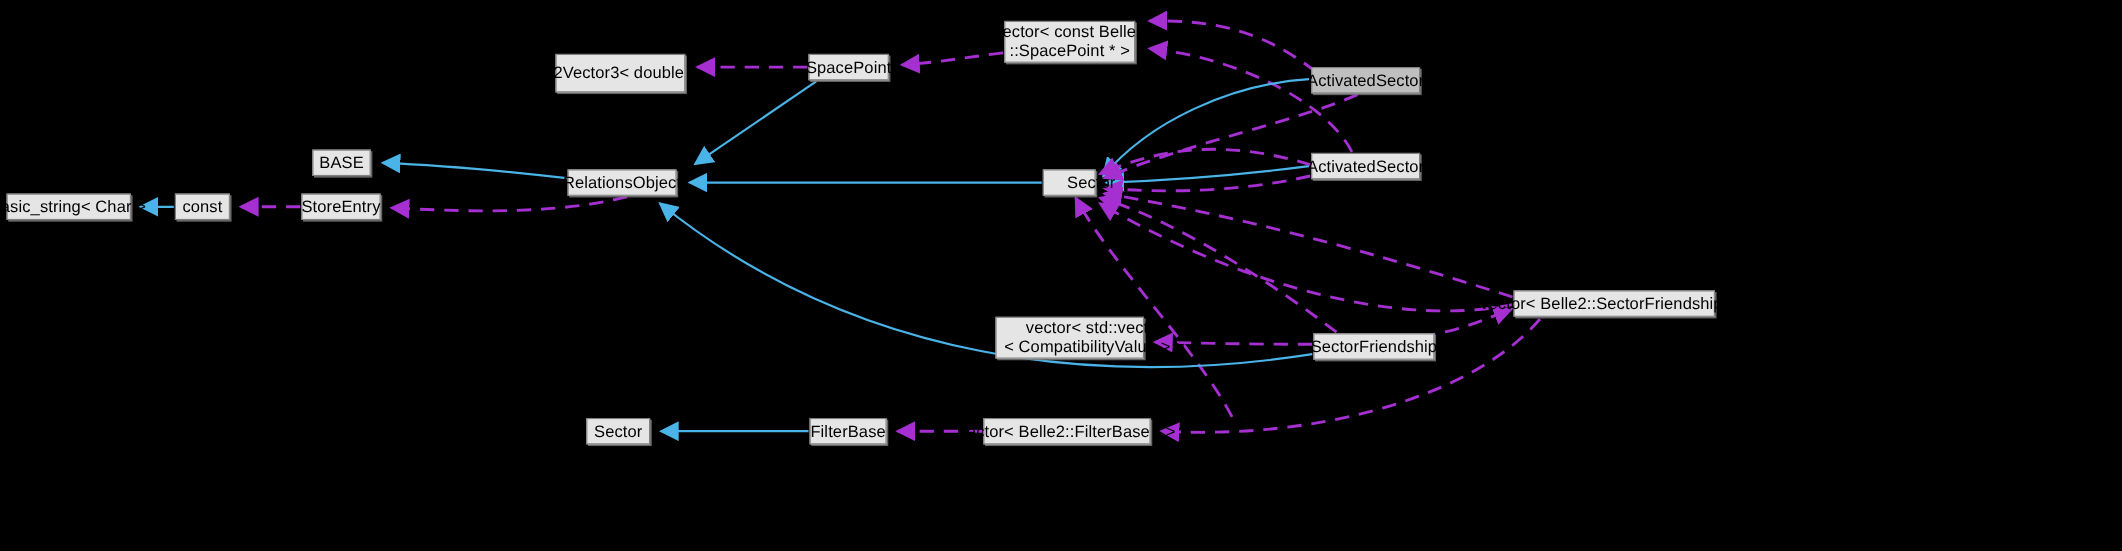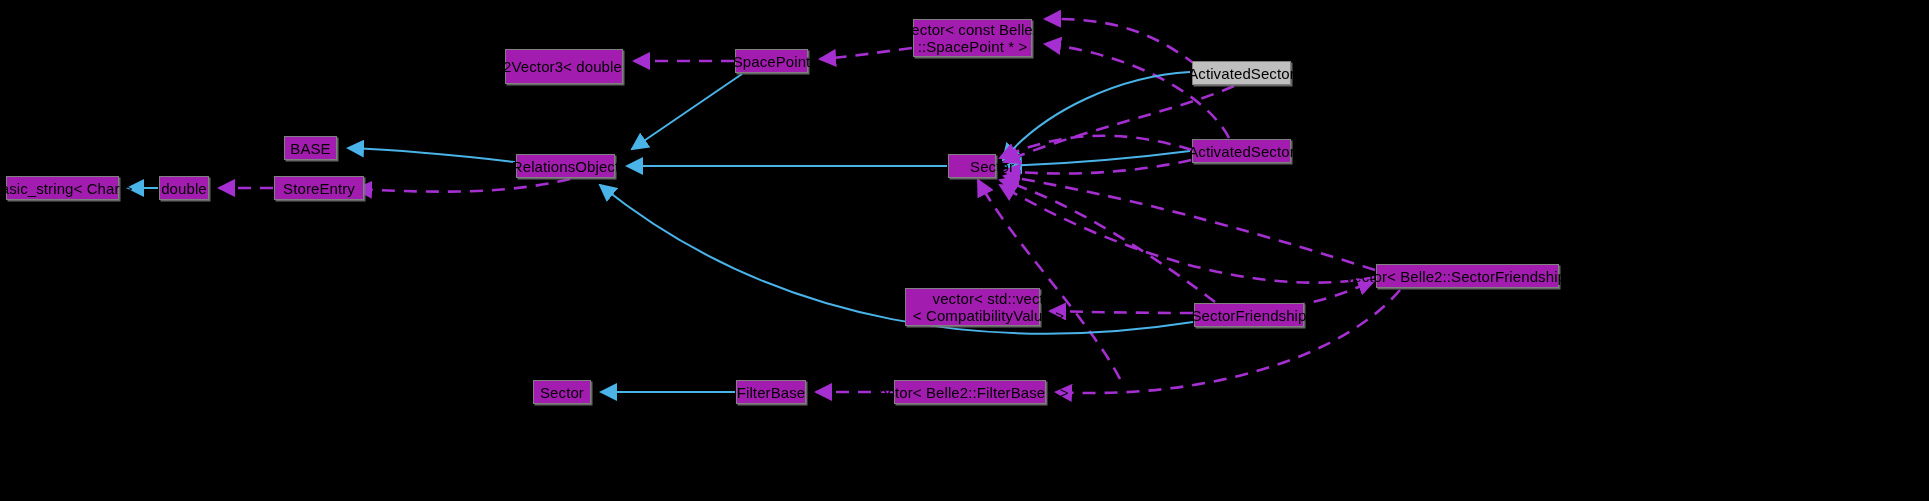--- a/index.html
+++ b/index.html
@@ -35,21 +35,21 @@
   .edge-usage {
     stroke: #a52fd1;
     stroke-width: 2.6;
     fill: none;
     stroke-dasharray: 13 9;
   }
   .node-box {
     position: absolute;
     box-sizing: border-box;
     border: 1px solid #808080;
-    background: #a21caf;
+    background: #e5e5e5;
     color: #000000;
     font-size: 15px;
     line-height: 17px;
     text-align: center;
     display: flex;
     align-items: center;
     justify-content: center;
     white-space: pre;
     letter-spacing: 0.1px;
     box-shadow: 1.5px 1.5px 0 rgba(120,120,120,0.85);
@@ -125,24 +125,24 @@
 
     <path class="edge-usage" d="M 1375 277 C 1260 300, 1110 250, 1000 185" marker-end="url(#arrow-purple)"></path>
     <path class="edge-usage" d="M 1192 150 C 1120 128, 1060 132, 1000 158" marker-end="url(#arrow-purple)"></path>
   </svg>
 
   <div class="node-box" style="left:6px; top:176px; width:113px; height:24px;">
     <span class="node-label">basic_string&lt; Char &gt;</span>
   </div>
 
   <div class="node-box" style="left:159px; top:176px; width:50px; height:24px;">
-    <span class="node-label">double</span>
-  </div>
-
-  <div class="node-box" style="left:274px; top:176px; width:90px; height:24px;">
+    <span class="node-label">const</span>
+  </div>
+
+  <div class="node-box" style="left:274px; top:176px; width:72px; height:24px;">
     <span class="node-label">StoreEntry</span>
   </div>
 
   <div class="node-box" style="left:284px; top:136px; width:53px; height:24px;">
     <span class="node-label">BASE</span>
   </div>
 
   <div class="node-box" style="left:516px; top:154px; width:99px; height:24px;">
     <span class="node-label">RelationsObject</span>
   </div>

